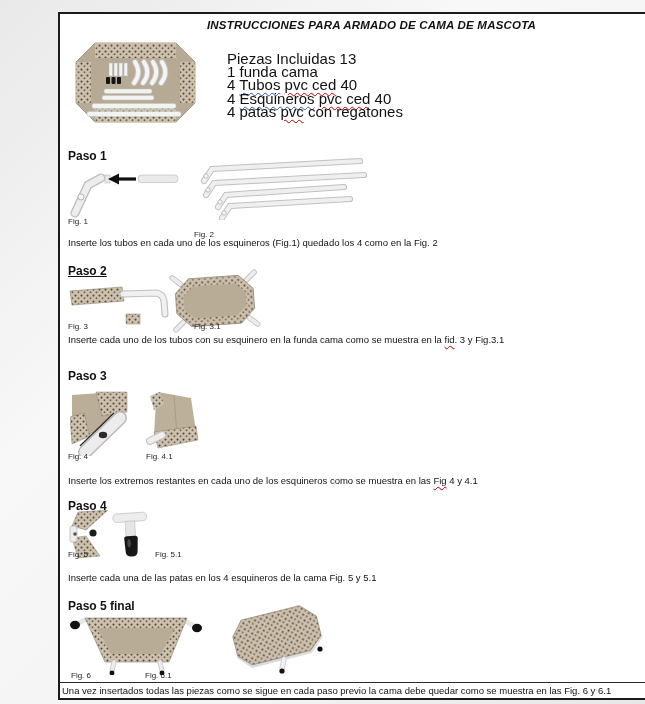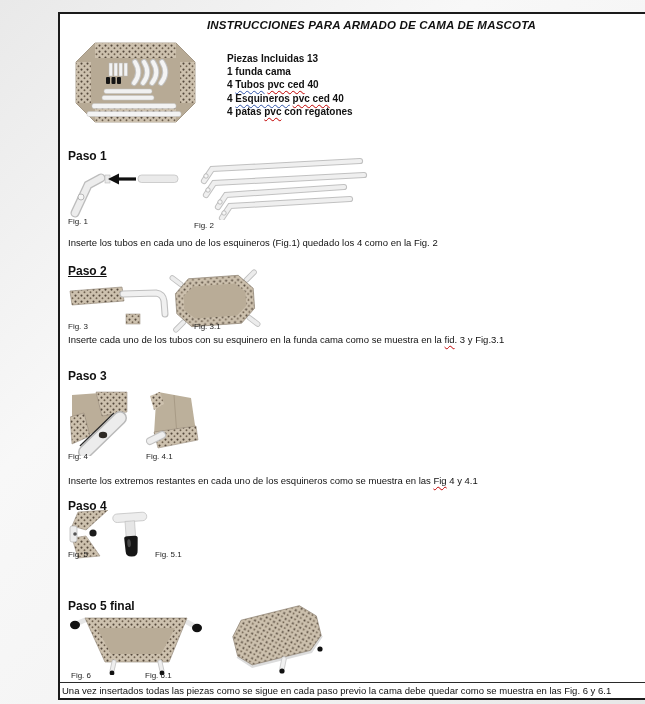--- a/index.html
+++ b/index.html
@@ -14,21 +14,21 @@
     background:#ffffff; border:2px solid #1b1b1b;margin-left:48px;
   }
   .abs { position:absolute; }
   .title {
     left:0; top:5px; width:100%; text-align:center;
     font-style:italic; font-weight:bold; font-size:11.5px; letter-spacing:.2px;
   }
   .paso { font-weight:bold; font-size:12px; }
   .figlabel { font-size:8px; color:#1d1d1d; }
   .caption { font-size:9.5px; white-space:nowrap; }
-  .parts { font-size:10px; line-height:13.2px;font-weight:bold; }
+  .parts { font-size:15px; line-height:13.2px; }
   .sq-blue { text-decoration:underline wavy #2f54a8; text-decoration-thickness:1px; text-underline-offset:2px; }
   .sq-red  { text-decoration:underline wavy #c00000; text-decoration-thickness:1px; text-underline-offset:2px; }
   .footerbox {
     position:absolute; left:0; right:0; bottom:0; height:16px;
     border-top:1.3px solid #2a2a2a; padding:2px 2px 0 2px;
     font-size:9.5px; white-space:nowrap; overflow:hidden;
   }
   svg { display:block; }
 </style>
 </head>
@@ -118,21 +118,21 @@
         <path d="M 30,62 L 38,50 L 158,43" stroke="#efefef" stroke-width="4.2"></path>
       </g>
       <circle cx="14" cy="20" r="2.2" fill="#f6f6f6" stroke="#a8a8a8" stroke-width="0.7"></circle>
       <circle cx="16" cy="34" r="2.2" fill="#f6f6f6" stroke="#a8a8a8" stroke-width="0.7"></circle>
       <circle cx="28" cy="46" r="2.2" fill="#f6f6f6" stroke="#a8a8a8" stroke-width="0.7"></circle>
       <circle cx="32" cy="57" r="2.2" fill="#f6f6f6" stroke="#a8a8a8" stroke-width="0.7"></circle>
     </svg>
   </div>
 
   <div class="abs figlabel" style="left:8px; top:203px;">Fig. 1</div>
-  <div class="abs figlabel" style="left:134px; top:207px;">Fig. 2</div>
+  <div class="abs figlabel" style="left:134px; top:216px;">Fig. 2</div>
 
   <div class="abs caption" style="left:8px; top:223px;text-align:right;"><span>Inserte los tubos en cada uno de los esquineros (Fig.1) quedado los 4 como en la Fig. 2</span></div>
 
   <div class="abs paso" style="left:8px; top:250px;text-decoration:underline;">Paso 2</div>
 
   <div class="abs" style="left:8px; top:262px;">
     <svg width="112" height="50" viewBox="0 0 112 50">
       <polygon points="2,15 54,11 56,25 4,29" fill="url(#dots)" stroke="#8f8374" stroke-width="0.6"></polygon>
       <g fill="none" stroke-linecap="round">
         <path d="M 55,18 L 88,17 Q 95,18 96,25 L 97,38" stroke="#bfbfbf" stroke-width="7"></path>
@@ -215,20 +215,21 @@
         <rect x="14" y="13" width="9.5" height="17" fill="#e6e6e6" stroke="#c0c0c0" stroke-width="0.7"></rect>
         <path d="M 12,30 q 0,-2 3,-2 l 7.5,0 q 3,0 3,2 l -1,13 q 0,5.5 -6,5.5 q -6,0 -6,-5.5 z" fill="#161616"></path>
         <ellipse cx="16.5" cy="35" rx="1.8" ry="4" fill="#484848"></ellipse>
       </g>
     </svg>
   </div>
 
   <div class="abs figlabel" style="left:8px; top:536px;">Fig. 5</div>
   <div class="abs figlabel" style="left:95px; top:536px;">Fig. 5.1</div>
 
+  <div class="abs caption" style="left:8px; top:558px;"><span>Inserte cada una de las patas en los 4 esquineros de la cama Fig. 5 y 5.1</span></div>
 
   <div class="abs paso" style="left:8px; top:585px;">Paso 5 final</div>
 
   <div class="abs" style="left:10px; top:597px;">
     <svg width="132" height="64" viewBox="0 0 132 64">
       <path d="M 15,9 L 6,13" stroke="#e6e6e6" stroke-width="5" stroke-linecap="round" fill="none"></path>
       <path d="M 117,11 L 126,16" stroke="#e6e6e6" stroke-width="5" stroke-linecap="round" fill="none"></path>
       <polygon points="15,7 117,7 99,51 35,51" fill="url(#dots)" stroke="#8f8374" stroke-width="0.6"></polygon>
       <polygon points="27,17 105,17 91,43 41,43" fill="#b9ac97"></polygon>
       <ellipse cx="5" cy="14" rx="5" ry="4.2" fill="#111111"></ellipse>

